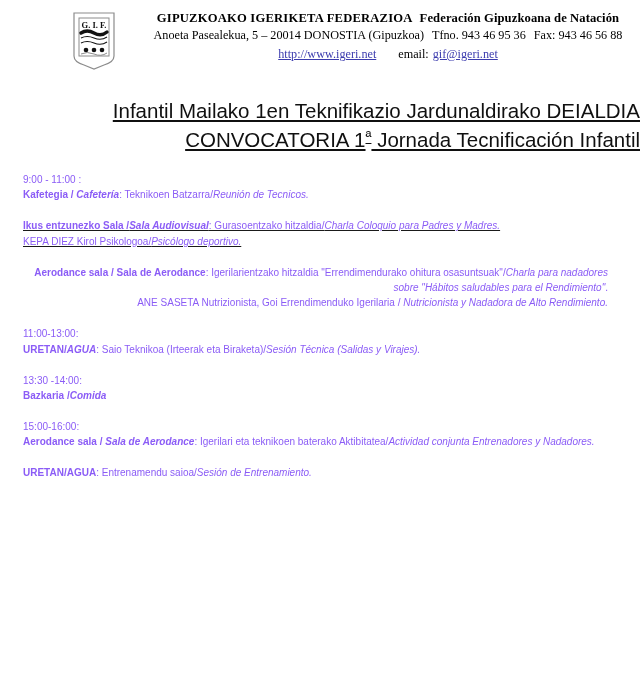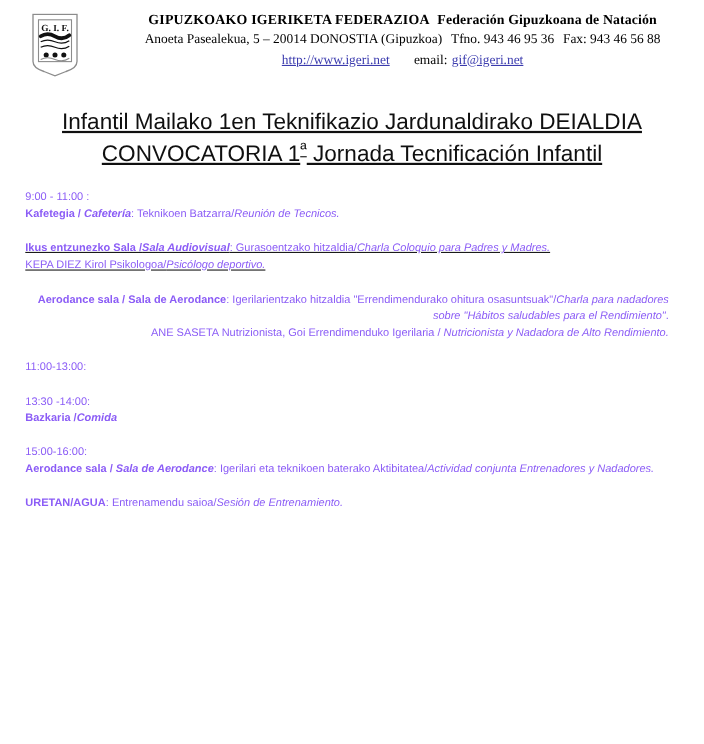--- a/index.html
+++ b/index.html
@@ -30,20 +30,21 @@
     top: 10px;
     width: 640px;
     display: flex;
     align-items: flex-start;
   }
   .logo-wrap {
     width: 100px;
     display: flex;
     justify-content: center;
     padding-top: 2px;
+    padding-left: 44px;
   }
   .crest {
     width: 44px;
     height: 58px;
     display: block;
   }
   .letterhead-text {
     flex: 1;
     padding-right: 8px;
     text-align: center;
@@ -86,20 +87,21 @@
     top: 96px;
     width: 640px;
     text-align: center;
   }
   .title-line {
     font-size: 20.5px;
     font-weight: 400;
     line-height: 1.42;
     color: #101010;
     display: block;
+    text-align: right;
   }
   .title-line span.u {
     text-decoration: underline;
     text-underline-offset: 2px;
   }
   .ordinal {
     font-size: 0.78em;
     vertical-align: 0.32em;
     text-decoration: underline;
   }
@@ -187,20 +189,21 @@
       <p><span>KEPA DIEZ Kirol Psikologoa/</span><span class="i">Psicólogo deportivo.</span></p>
     </div>
 
     <div class="entry e3">
       <p><span class="b">Aerodance sala / Sala de Aerodance</span><span>:  Igerilarientzako hitzaldia "Errendimendurako ohitura osasuntsuak"/</span><span class="i">Charla para nadadores sobre "Hábitos saludables para el Rendimiento"</span><span>.</span></p>
       <p><span>ANE SASETA Nutrizionista, Goi Errendimenduko Igerilaria / </span><span class="i">Nutricionista y Nadadora de Alto Rendimiento.</span></p>
     </div>
 
     <div class="entry e4">
       <p>11:00-13:00:</p>
+      <p><span class="b">URETAN/</span><span class="bi">AGUA</span><span>: Saio Teknikoa (Irteerak eta Biraketa)/</span><span class="i">Sesión Técnica (Salidas y Virajes).</span></p>
     </div>
 
     <div class="entry e5">
       <p>13:30 -14:00:</p>
       <p><span class="b">Bazkaria /</span><span class="bi">Comida</span></p>
     </div>
 
     <div class="entry e6">
       <p>15:00-16:00:</p>
       <p><span class="b">Aerodance sala / </span><span class="bi">Sala de Aerodance</span><span>:  Igerilari eta teknikoen baterako Aktibitatea/</span><span class="i">Actividad conjunta Entrenadores y Nadadores.</span></p>

